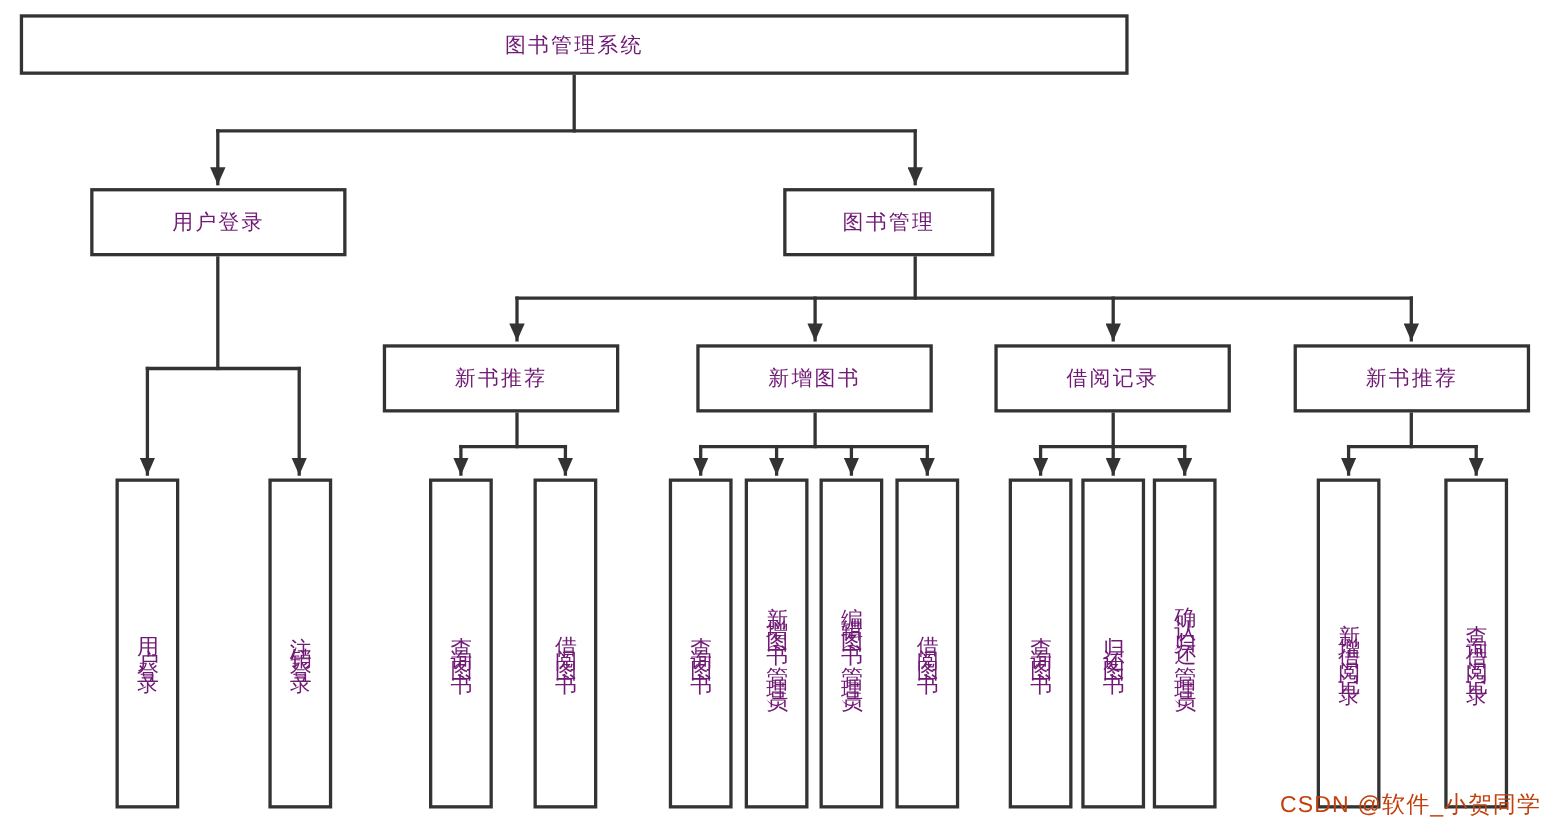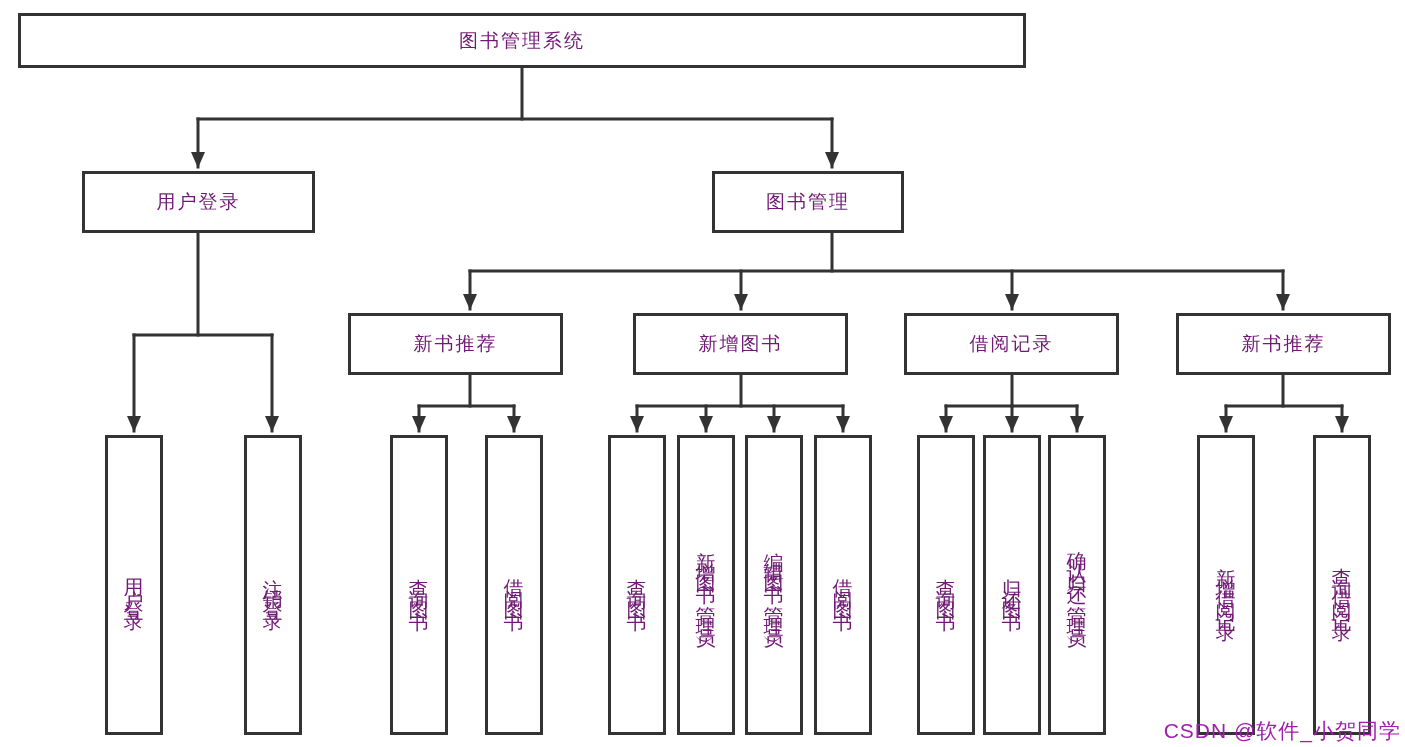--- a/index.html
+++ b/index.html
@@ -59,21 +59,21 @@
   .leaf-9  { left: 917px; }
   .leaf-10 { left: 983px; }
   .leaf-11 { left: 1048px; }
   .leaf-12 { left: 1197px; }
   .leaf-13 { left: 1313px; }
   .watermark {
     position: absolute;
     right: 4px;
     bottom: 2px;
     font-size: 21px;
-    color: #a21caf;
+    color: #c2410c;
     letter-spacing: 1px;
     white-space: nowrap;
   }
 </style>
 </head>
 <body>
 
 <div class="canvas">
 
   <svg class="wires" viewBox="0 0 1405 747" xmlns="http://www.w3.org/2000/svg">

